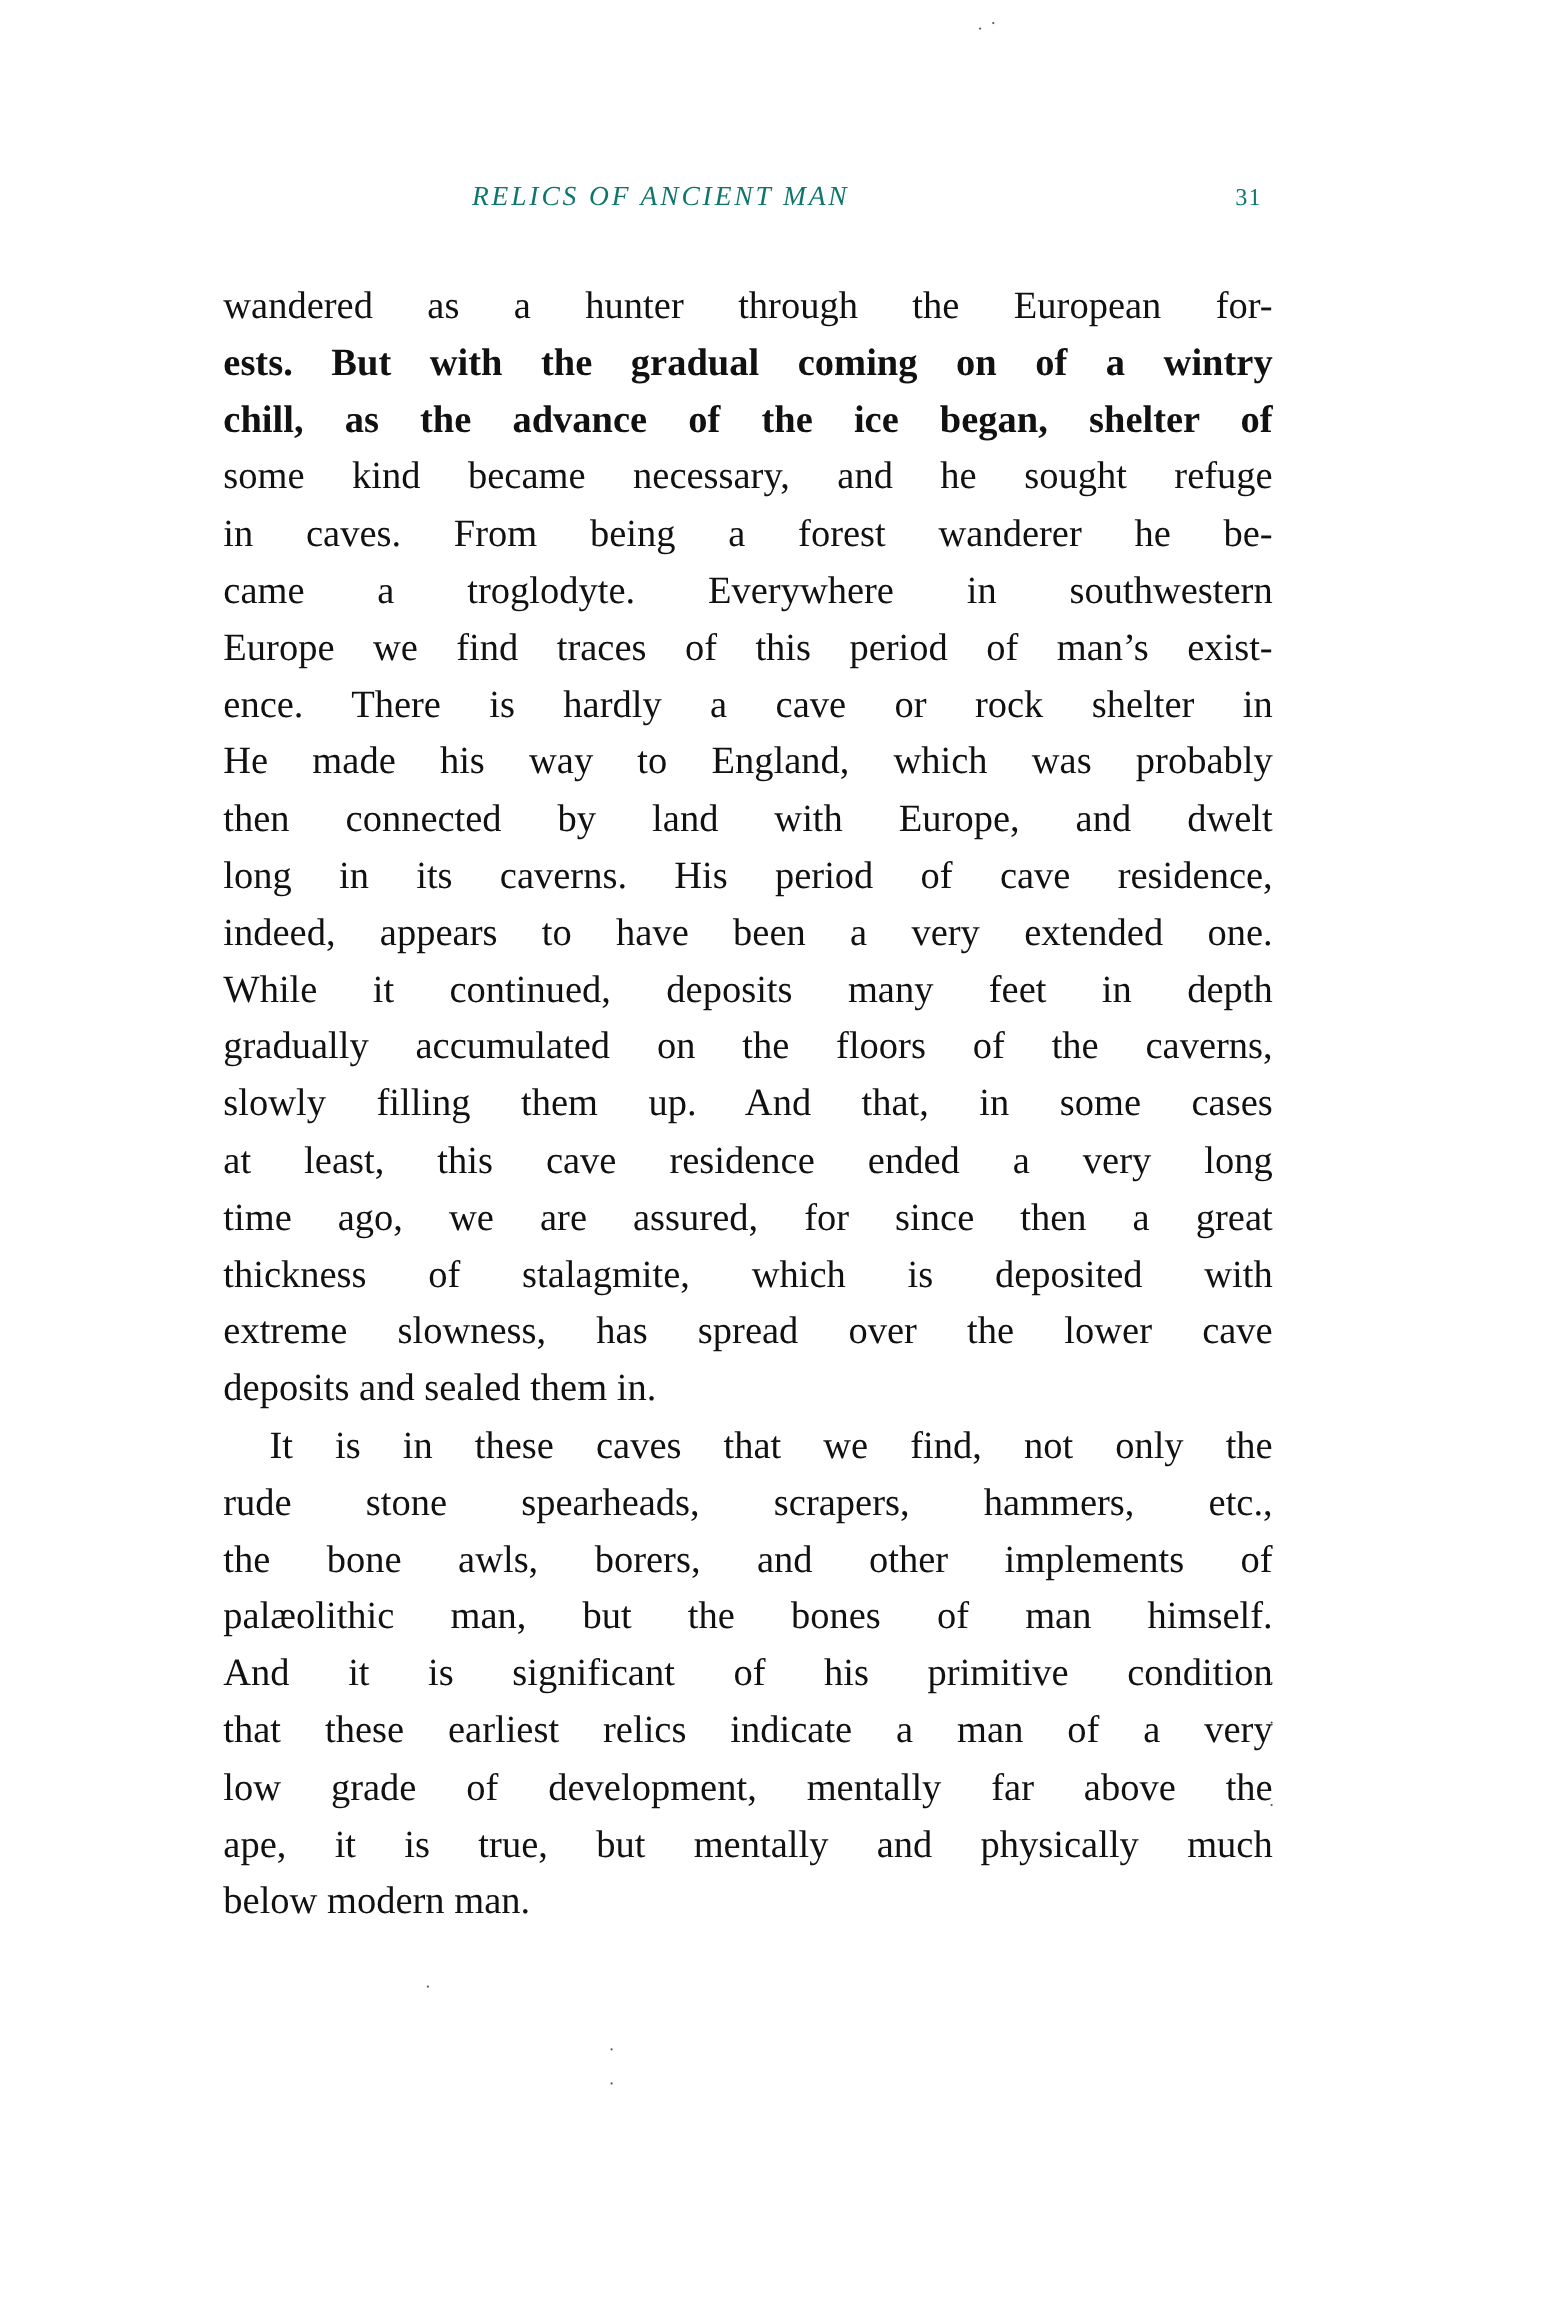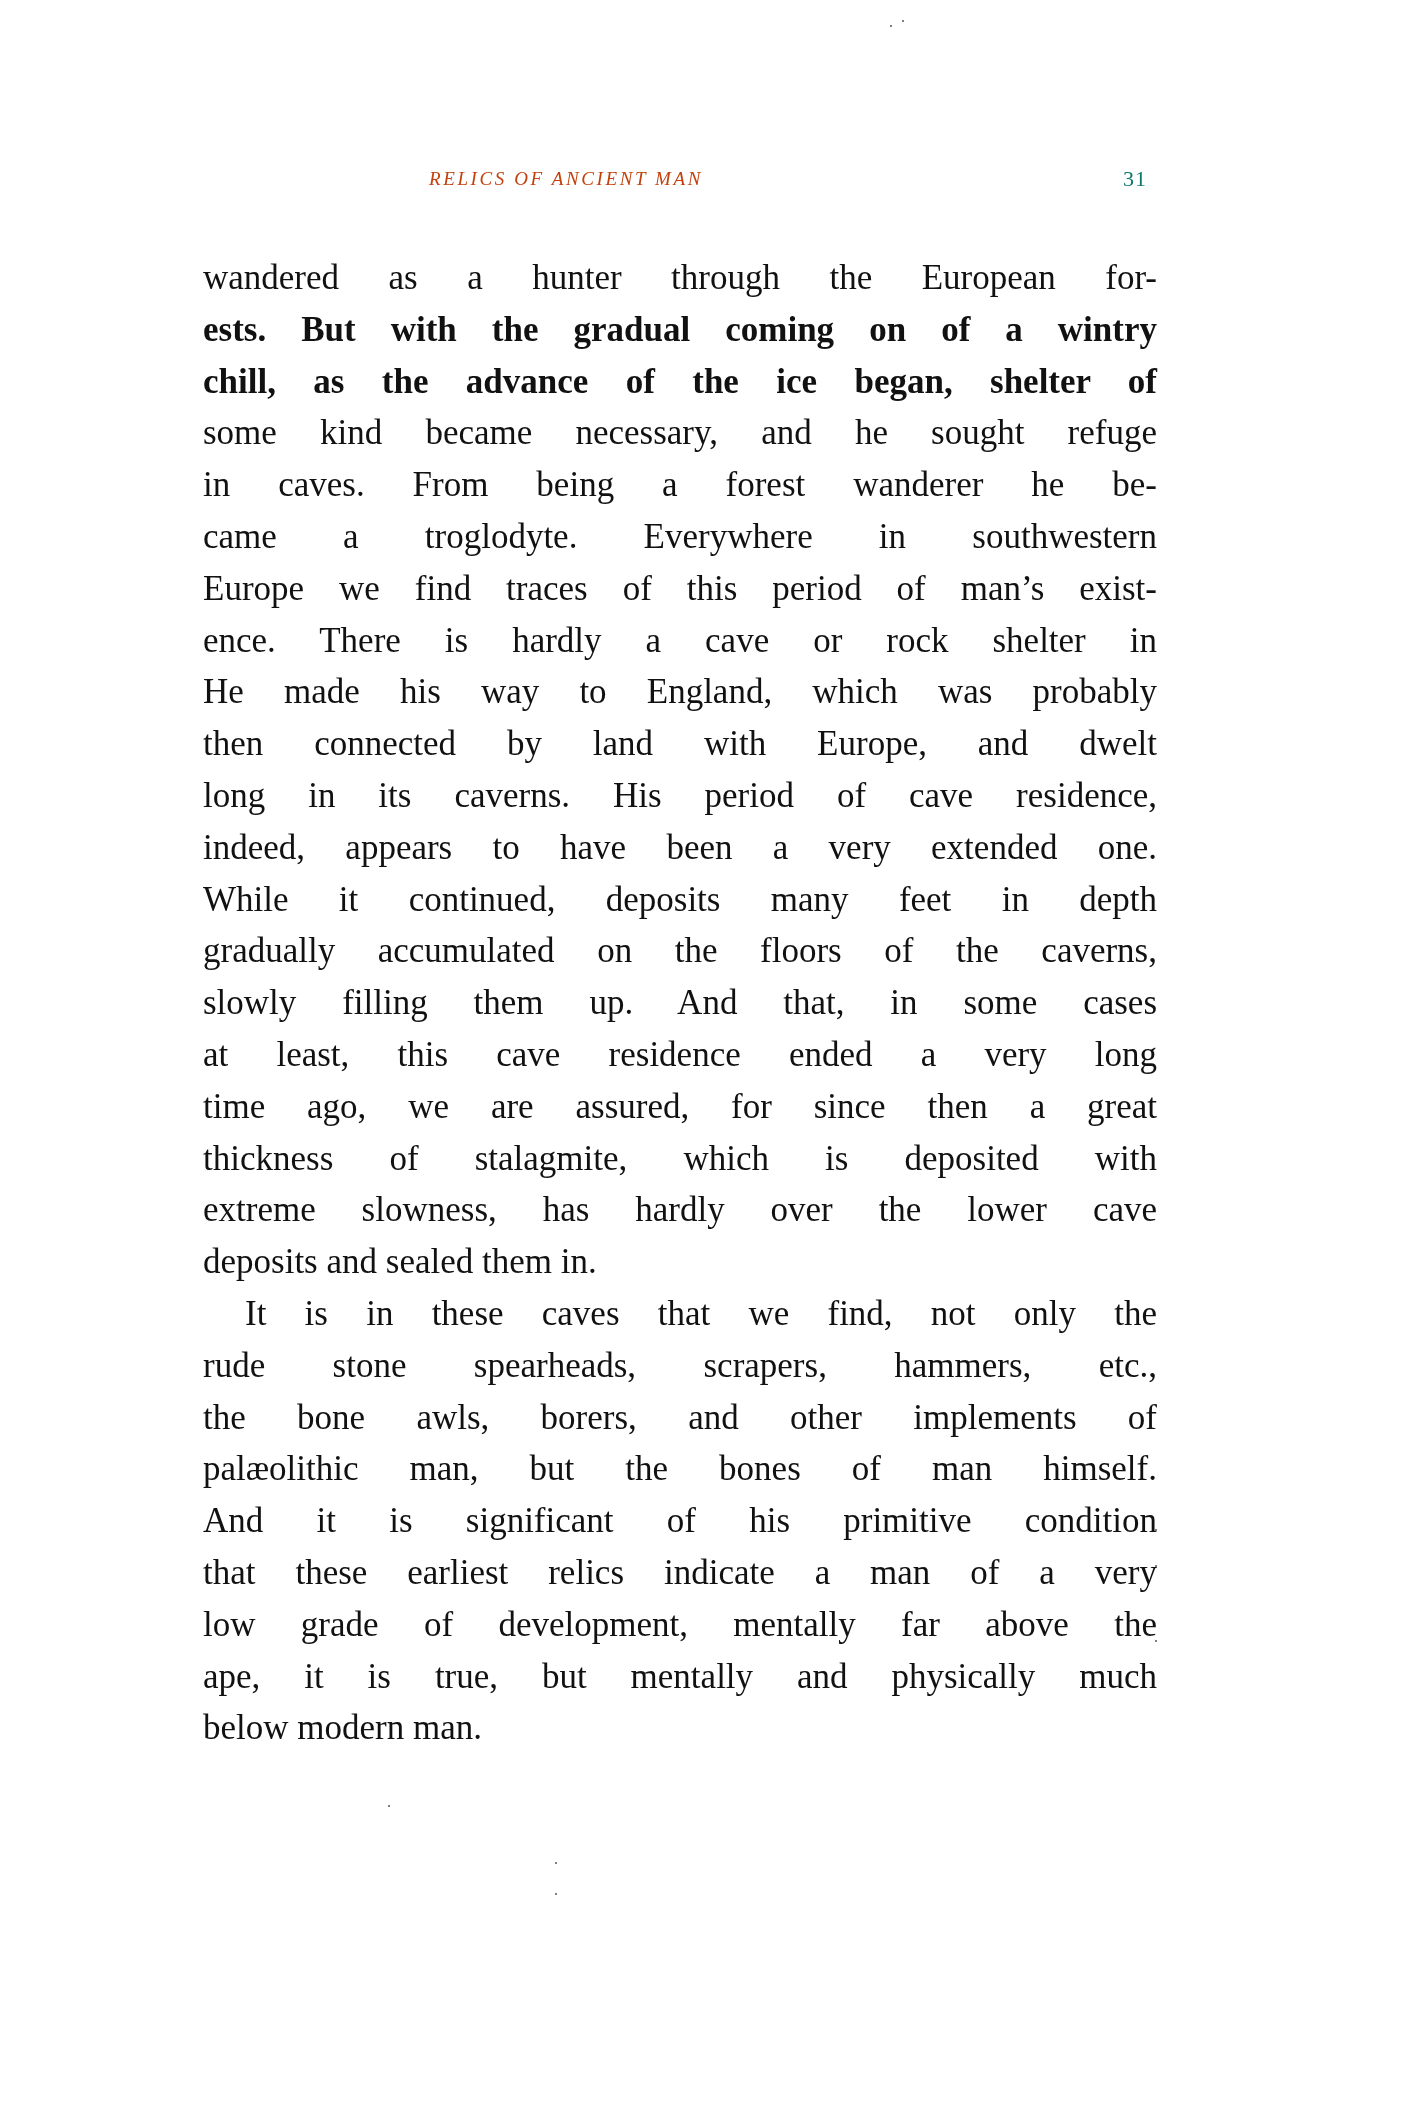--- a/index.html
+++ b/index.html
@@ -27,25 +27,25 @@
       top: 152px;
       left: 203px;
       width: 954px;
       height: 44px;
     }
     .running-title {
       position: absolute;
       left: 226px;
       top: 12px;
       font-style: italic;
-      font-size: 19px;
+      font-size: 25px;
       letter-spacing: 2.6px;
       line-height: 30px;
       white-space: nowrap;
-      color: #c2410c;
+      color: #0f766e;
     }
     .page-number {
       position: absolute;
       right: 10px;
       top: 10px;
       font-size: 22px;
       line-height: 34px;
       letter-spacing: 1px;
       color: #0f766e;
     }
@@ -104,21 +104,21 @@
       <span class="line" style="white-space: normal; word-spacing: 0px;">He made his way to England, which was probably</span>
       <span class="line" style="white-space: normal; word-spacing: 0px;">then connected by land with Europe, and dwelt</span>
       <span class="line" style="white-space: normal; word-spacing: 0px;">long in its caverns.  His period of cave residence,</span>
       <span class="line" style="white-space: normal; word-spacing: 0px;">indeed, appears to have been a very extended one.</span>
       <span class="line" style="white-space: normal; word-spacing: 0px;">While it continued, deposits many feet in depth</span>
       <span class="line" style="white-space: normal; word-spacing: 0px;">gradually accumulated on the floors of the caverns,</span>
       <span class="line" style="white-space: normal; word-spacing: 0px;">slowly filling them up.  And that, in some cases</span>
       <span class="line" style="white-space: normal; word-spacing: 0px;">at least, this cave residence ended a very long</span>
       <span class="line" style="white-space: normal; word-spacing: 0px;">time ago, we are assured, for since then a great</span>
       <span class="line" style="white-space: normal; word-spacing: 0px;">thickness of stalagmite, which is deposited with</span>
-      <span class="line" style="white-space: normal; word-spacing: 0px;">extreme slowness, has hardly over the lower cave</span>
+      <span class="line" style="white-space: normal; word-spacing: 0px;">extreme slowness, has spread over the lower cave</span>
       <span class="line last" style="white-space: normal; word-spacing: 0px;">deposits and sealed them in.</span>
     </div>
     <div class="paragraph" id="para-1">
       <span class="line indent" style="white-space: normal; word-spacing: 0px;">It is in these caves that we find, not only the</span>
       <span class="line" style="white-space: normal; word-spacing: 0px;">rude stone spearheads, scrapers, hammers, etc.,</span>
       <span class="line" style="white-space: normal; word-spacing: 0px;">the bone awls, borers, and other implements of</span>
       <span class="line" style="white-space: normal; word-spacing: 0px;">palæolithic man, but the bones of man himself.</span>
       <span class="line" style="white-space: normal; word-spacing: 0px;">And it is significant of his primitive condition</span>
       <span class="line" style="white-space: normal; word-spacing: 0px;">that these earliest relics indicate a man of a very</span>
       <span class="line" style="white-space: normal; word-spacing: 0px;">low grade of development, mentally far above the</span>

